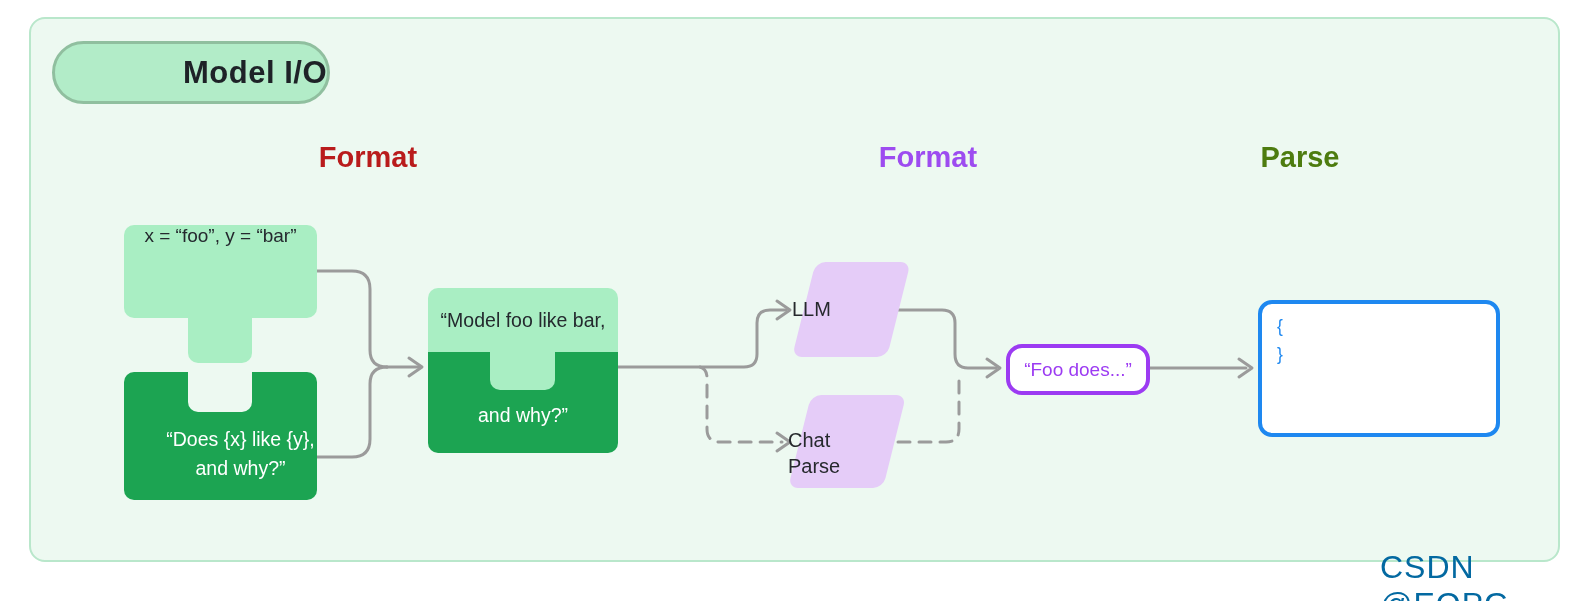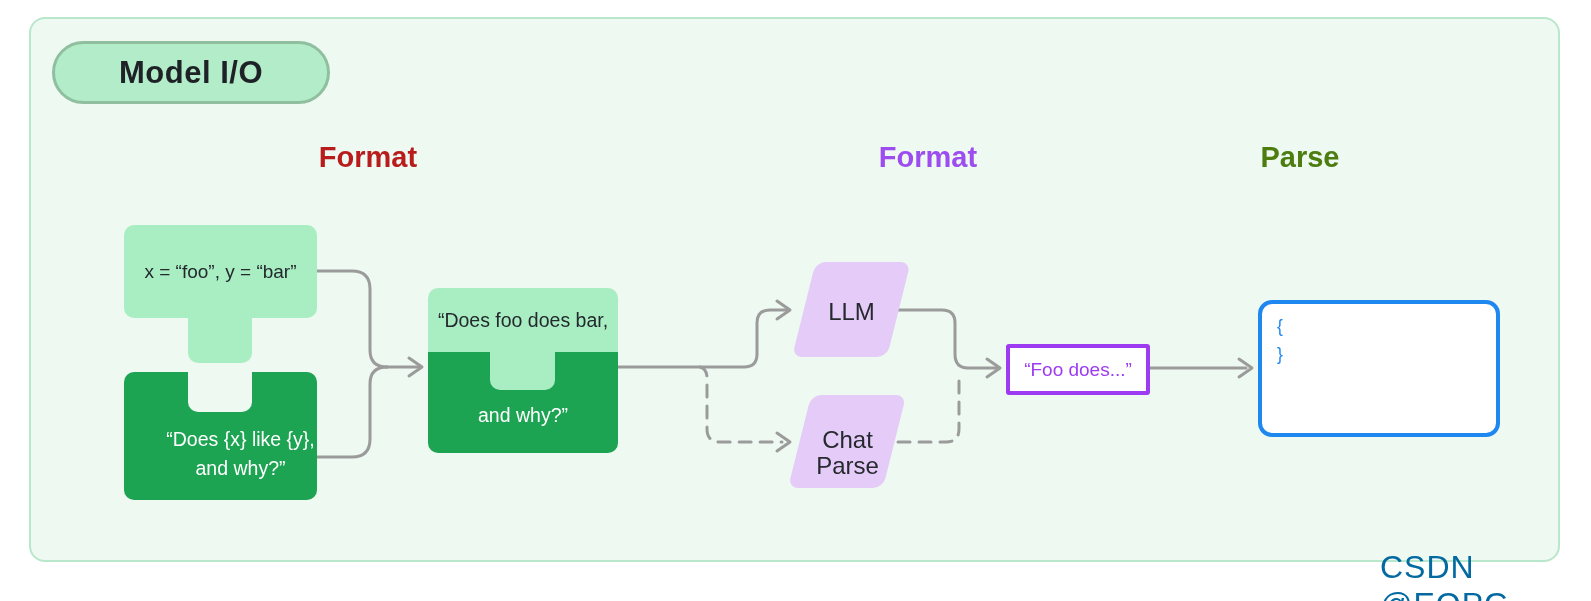--- a/index.html
+++ b/index.html
@@ -15,61 +15,61 @@
   .canvas{
     left:29px;top:17px;width:1531px;height:545px;
     background:#edf9f1;border:2px solid #b9e7cb;border-radius:16px;
     box-sizing:border-box;
   }
 
   
   .badge{
     left:52px;top:41px;width:278px;height:63px;border-radius:32px;
     background:#b2ecc8;border:3px solid #90bf9f;box-sizing:border-box;
-    display:flex;align-items:center;justify-content:center;
+    display:flex;align-items:center;justify-content:flex-end;
     font-size:31px;font-weight:bold;color:#1e2227;letter-spacing:0.5px;
   }
 
   
   .stage{width:200px;text-align:center;top:141px;font-size:29px;font-weight:bold;}
   .stage.format{left:268px;color:#b91c1c;}
   .stage.predict{left:828px;color:#9d4cf0;}
   .stage.parse{left:1200px;color:#4d7c0f;}
 
   
   .lightgreen{background:#a9eec3;}
   .darkgreen{background:#1ca452;}
   .p1-rect{left:124px;top:225px;width:193px;height:93px;border-radius:10px;
-    display:flex;align-items:center;justify-content:center;
+    display:flex;justify-content:center;
     font-size:19px;color:#24292e;}
   .p1-tab{left:188px;top:316px;width:64px;height:47px;border-radius:0 0 10px 10px;}
   .p2-rect{left:124px;top:372px;width:193px;height:128px;border-radius:10px;}
   .p2-notch{left:188px;top:372px;width:64px;height:40px;background:#edf9f1;border-radius:0 0 10px 10px;}
   .p2-text{left:124px;top:425px;width:193px;text-align:center;color:#ffffff;
     font-size:19.5px;line-height:29px;padding-left:20px;}
 
   .m-top{left:428px;top:288px;width:190px;height:64px;border-radius:10px 10px 0 0;
     display:flex;align-items:center;justify-content:center;
     font-size:19.5px;color:#24292e;}
   .m-bottom{left:428px;top:352px;width:190px;height:101px;border-radius:0 0 10px 10px;}
   .m-tab{left:490px;top:352px;width:65px;height:38px;border-radius:0 0 10px 10px;}
   .m-text2{left:428px;top:404px;width:190px;text-align:center;color:#ffffff;font-size:19.5px;}
 
   
   .para{background:#e5ccf8;border-radius:10px;transform:skewX(-14deg);transform-origin:0 100%;}
   .para.llm{left:792px;top:262px;width:95px;height:95px;}
   .para.chat{left:788px;top:395px;width:95px;height:93px;}
-  .para-label{color:#26292d;font-size:24px;text-align:center;}
+  .para-label{color:#26292d;font-size:20px;}
   .llm-label{left:792px;top:298px;width:119px;}
   .chat-label{left:788px;top:415px;width:119px;line-height:26px;margin-top:12px;}
 
   
   .foo-box{
     left:1006px;top:344px;width:144px;height:51px;background:#ffffff;
-    border:4px solid #9c3bf2;border-radius:3px;box-sizing:border-box;
+    border:4px solid #9c3bf2;border-radius:16px;box-sizing:border-box;
     display:flex;align-items:center;justify-content:center;
     color:#9c3bf2;font-size:19px;
   }
   .parse-box{
     left:1258px;top:300px;width:242px;height:137px;background:#ffffff;
     border:4px solid #1e88f0;border-radius:14px;box-sizing:border-box;
     color:#1e88f0;font-size:17.5px;line-height:28px;padding:8px 0 0 15px;
   }
   .parse-box .indent{padding-left:15px;}
 
@@ -127,21 +127,21 @@
 <div class="abs p1-tab lightgreen"></div>
 
 <div class="abs p2-rect darkgreen"></div>
 <div class="abs p2-notch"></div>
 <div class="abs p2-text">
   <div>“Does {x} like {y},</div>
   <div>and why?”</div>
 </div>
 
 <div class="abs m-top lightgreen">
-  <span>“Does foo does bar,</span>
+  <span>“Model foo like bar,</span>
 </div>
 <div class="abs m-bottom darkgreen"></div>
 <div class="abs m-tab lightgreen"></div>
 <div class="abs m-text2">and why?”</div>
 
 <div class="abs para llm"></div>
 <div class="abs para-label llm-label">LLM</div>
 
 <div class="abs para chat"></div>
 <div class="abs para-label chat-label">

